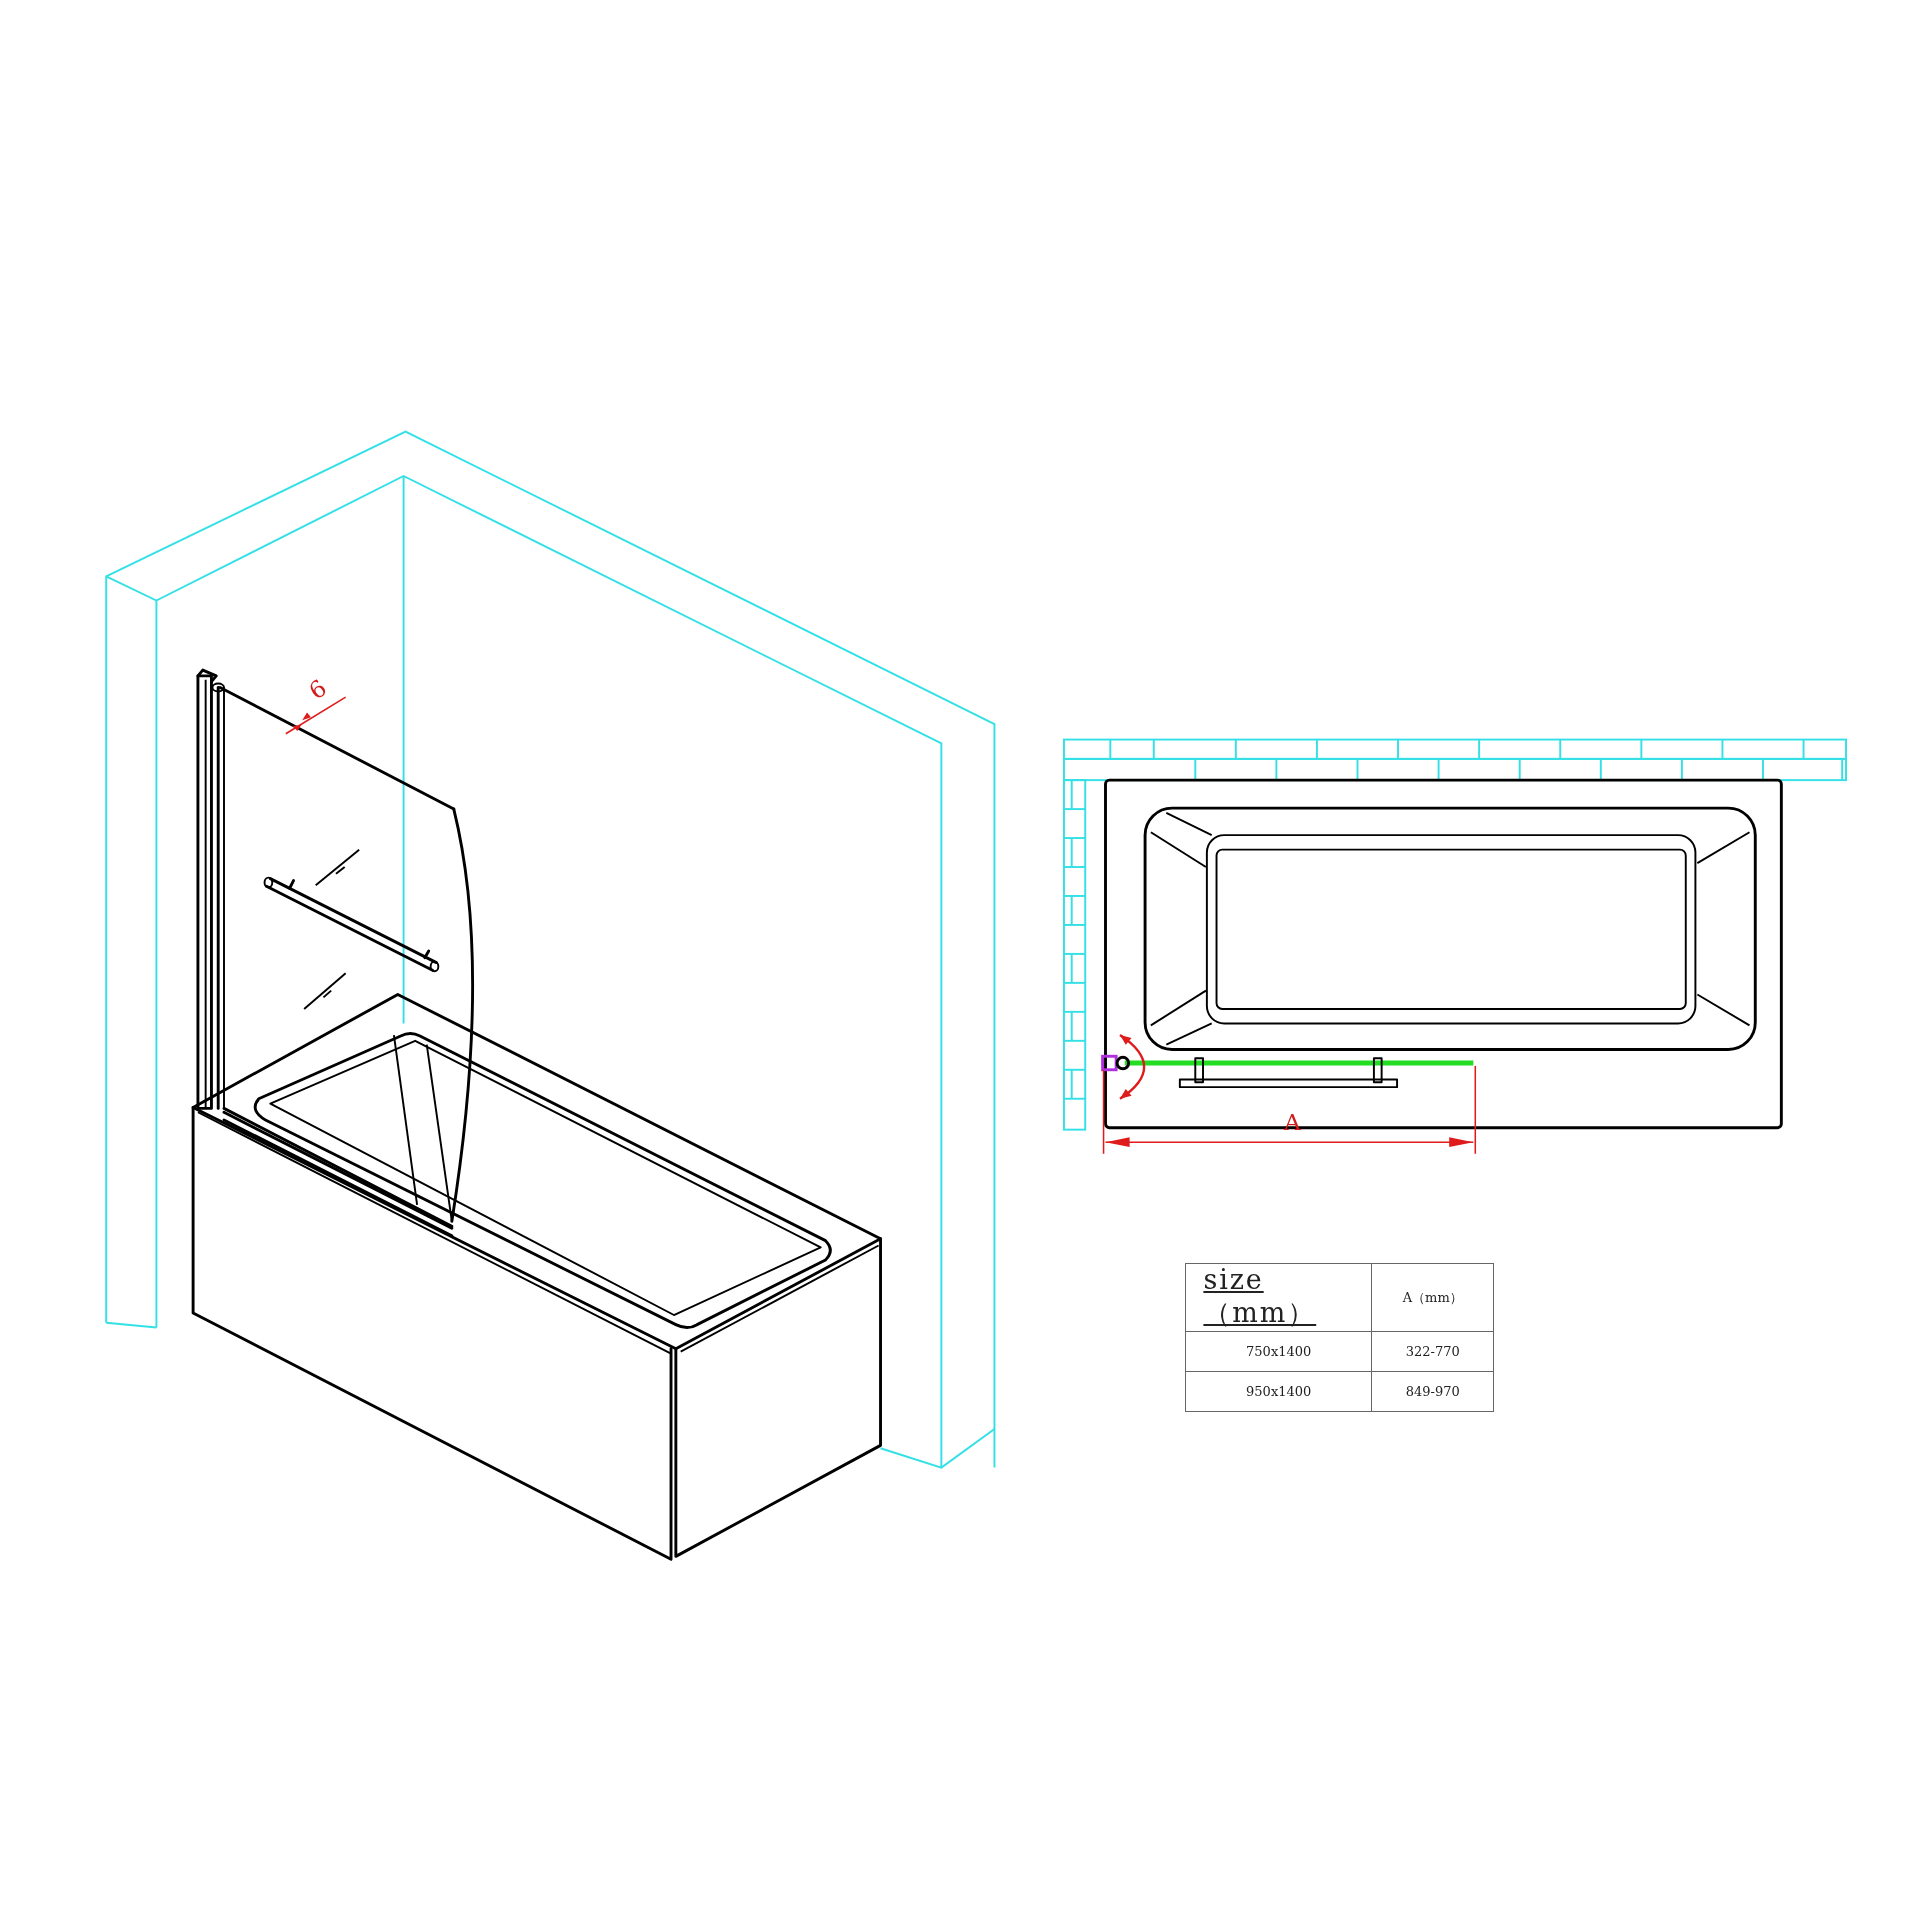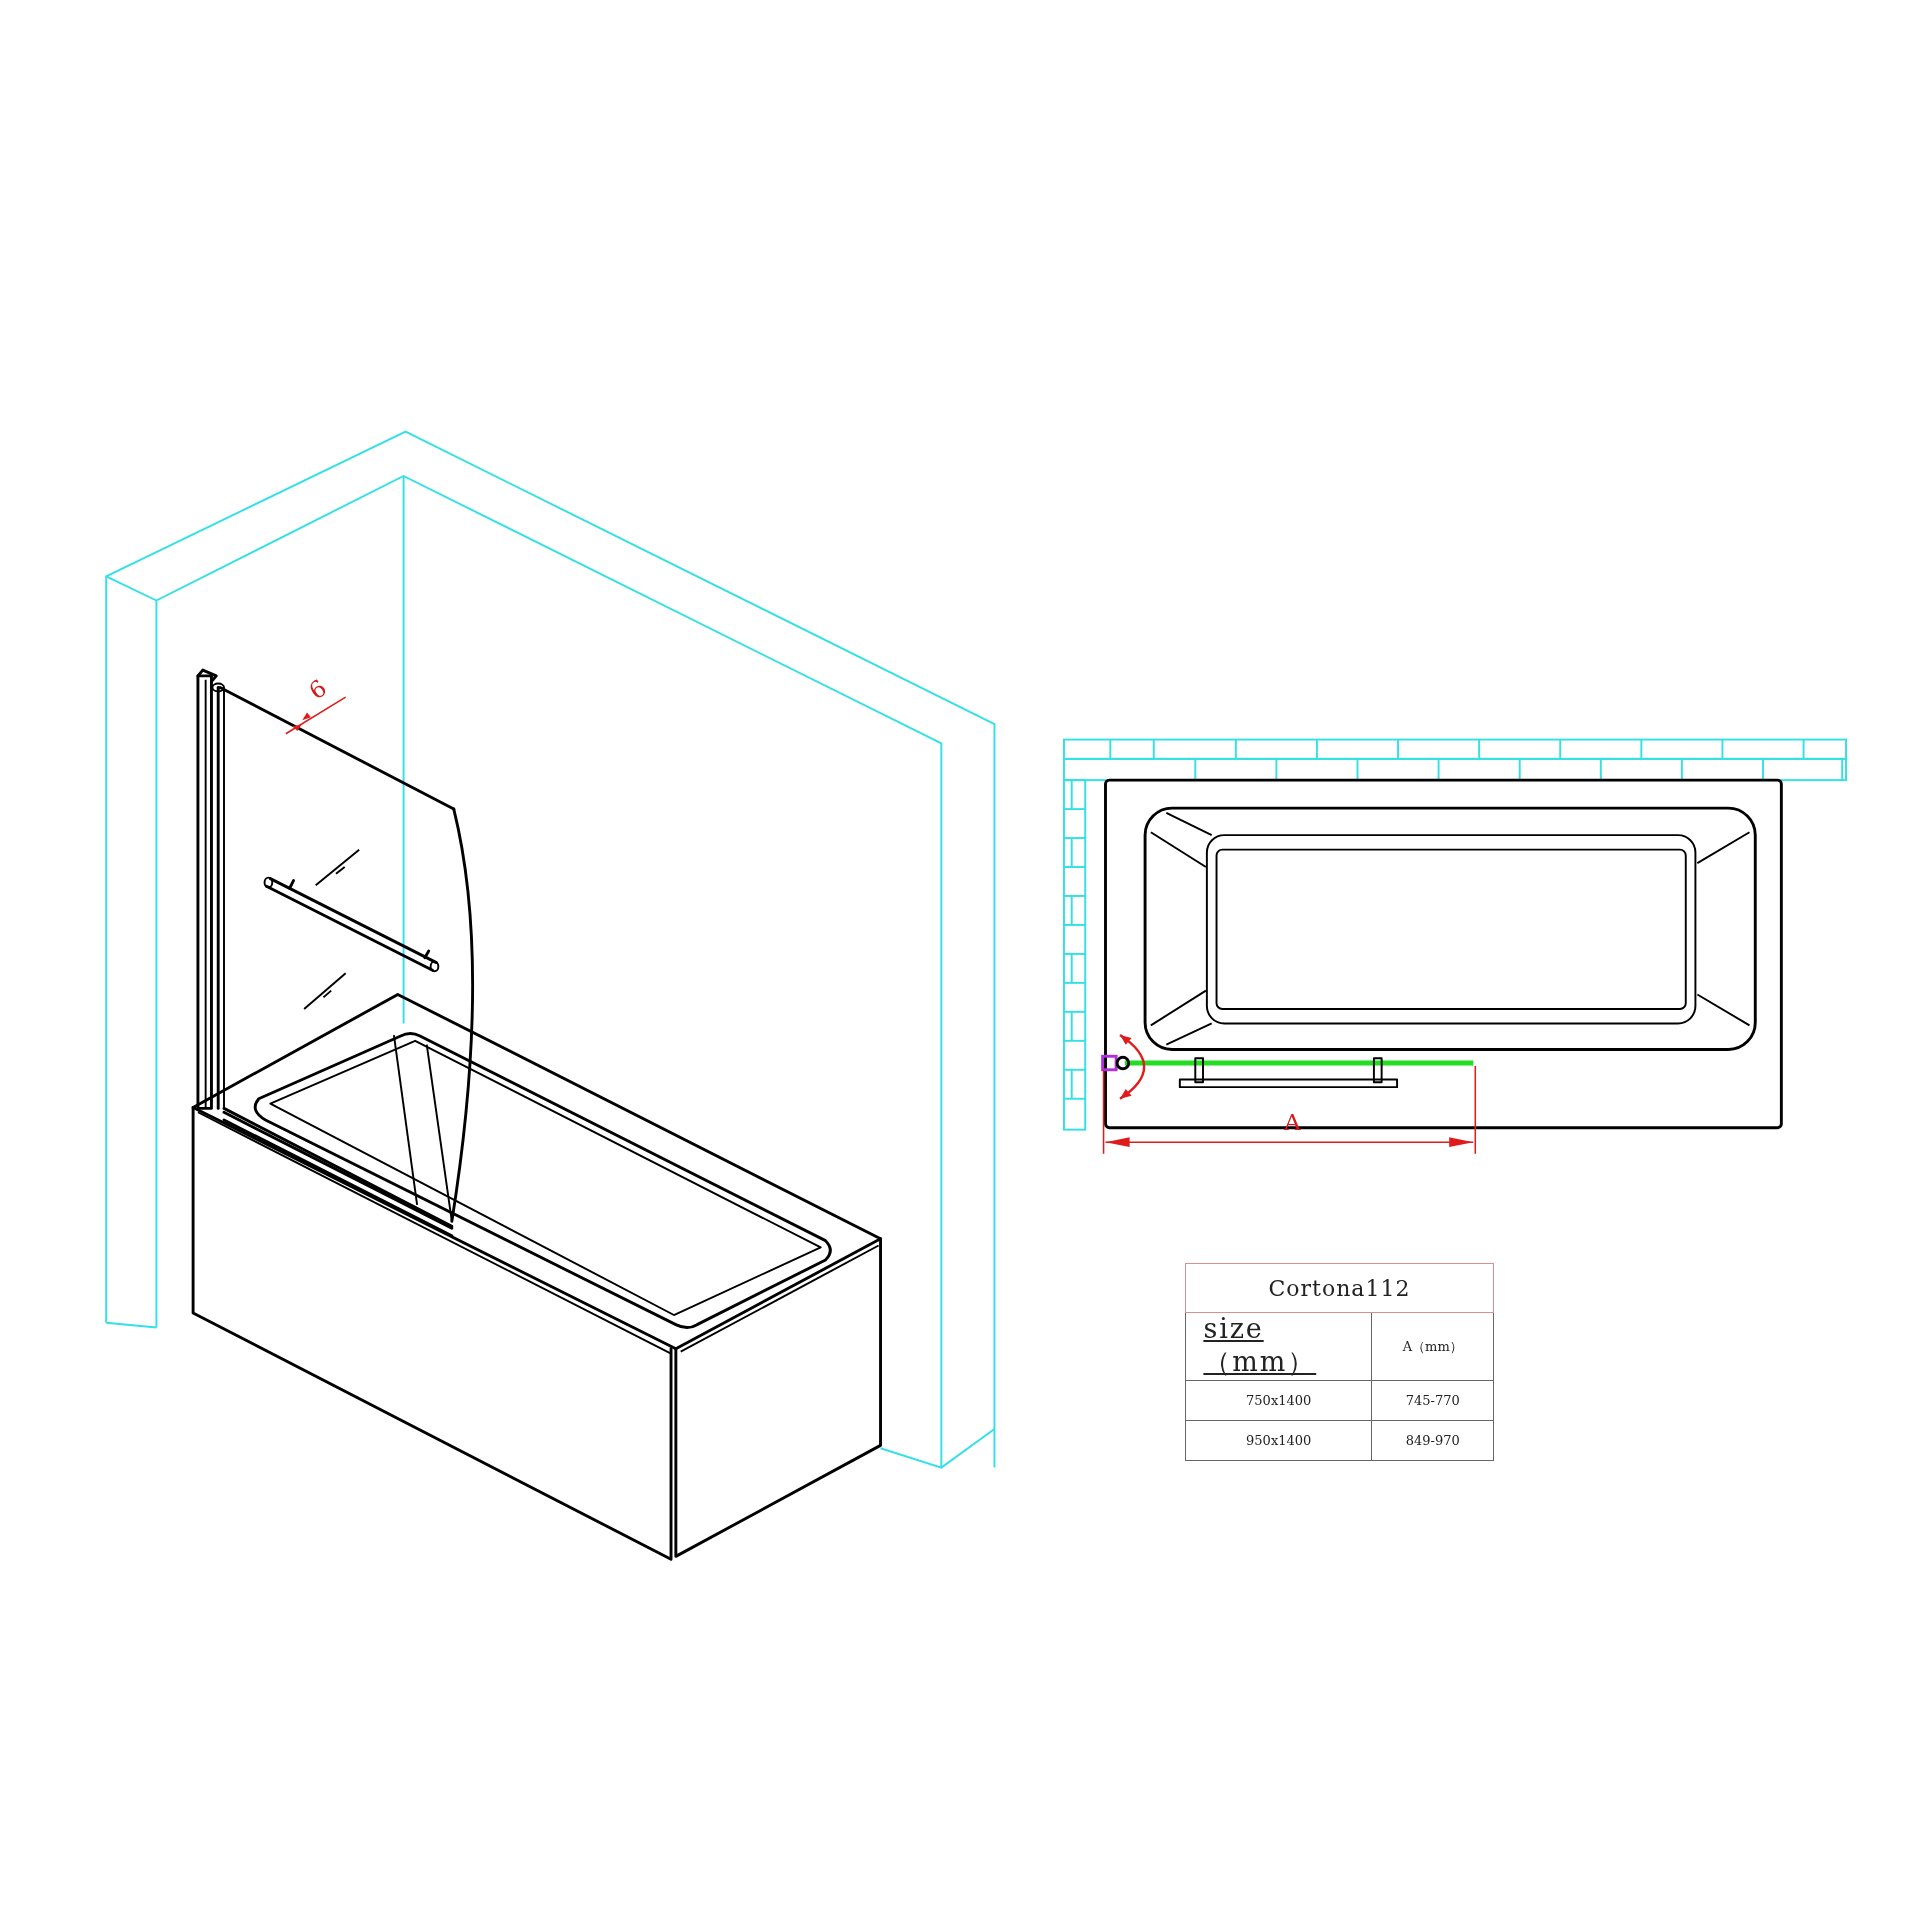--- a/index.html
+++ b/index.html
@@ -170,30 +170,27 @@
     <line class="dim" x1="1528" y1="1104" x2="1528" y2="1195"></line>
     <line class="dim" x1="1145" y1="1183" x2="1526" y2="1183"></line>
     <polygon class="dim-fill" points="1145,1183 1170,1178 1170,1188"></polygon>
     <polygon class="dim-fill" points="1526,1183 1501,1178 1501,1188"></polygon>
     <text class="label-red" x="1330" y="1170" font-size="24">A</text>
   </g>
 </svg>
 
 <table id="spec-table">
   <tbody>
-      <tr>
-    <td colspan="2" class="title-cell">Cortona112</td>
-  </tr>
   <tr>
     <td class="col1 head-left">size（mm）</td>
     <td>A（mm）</td>
   </tr>
   <tr>
     <td class="col1">750x1400</td>
-    <td>745-770</td>
+    <td>322-770</td>
   </tr>
   <tr>
     <td class="col1">950x1400</td>
     <td>849-970</td>
   </tr>
 </tbody>
   </table>
 
 
 </body></html>

